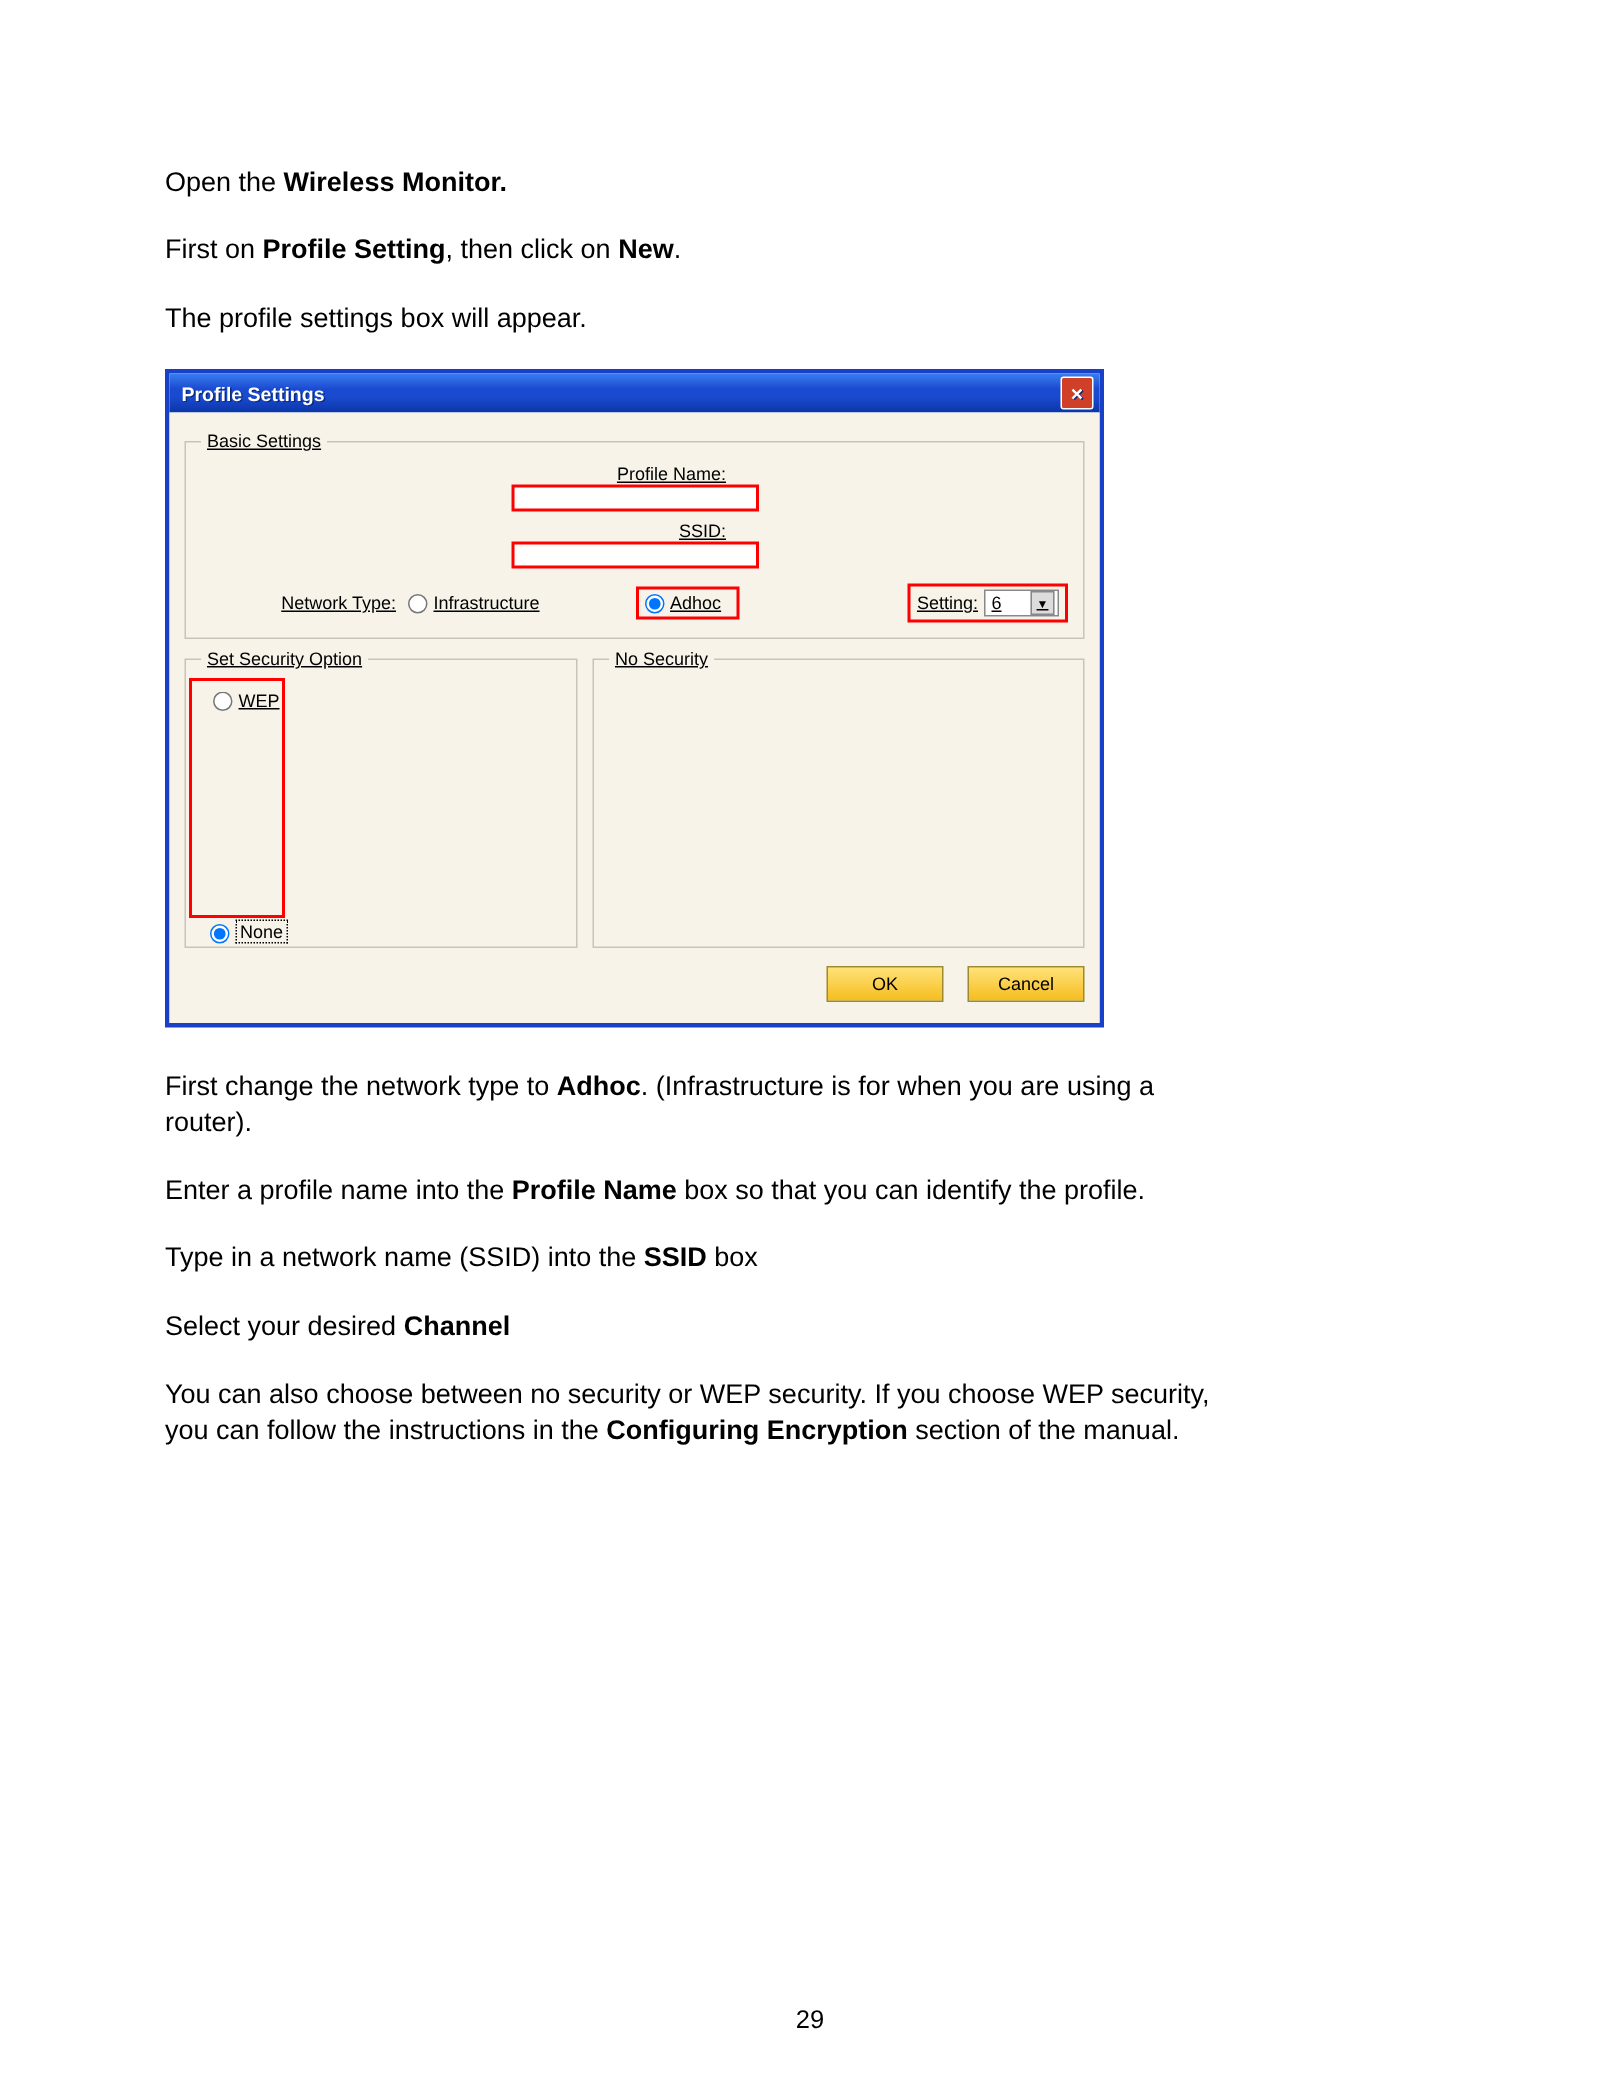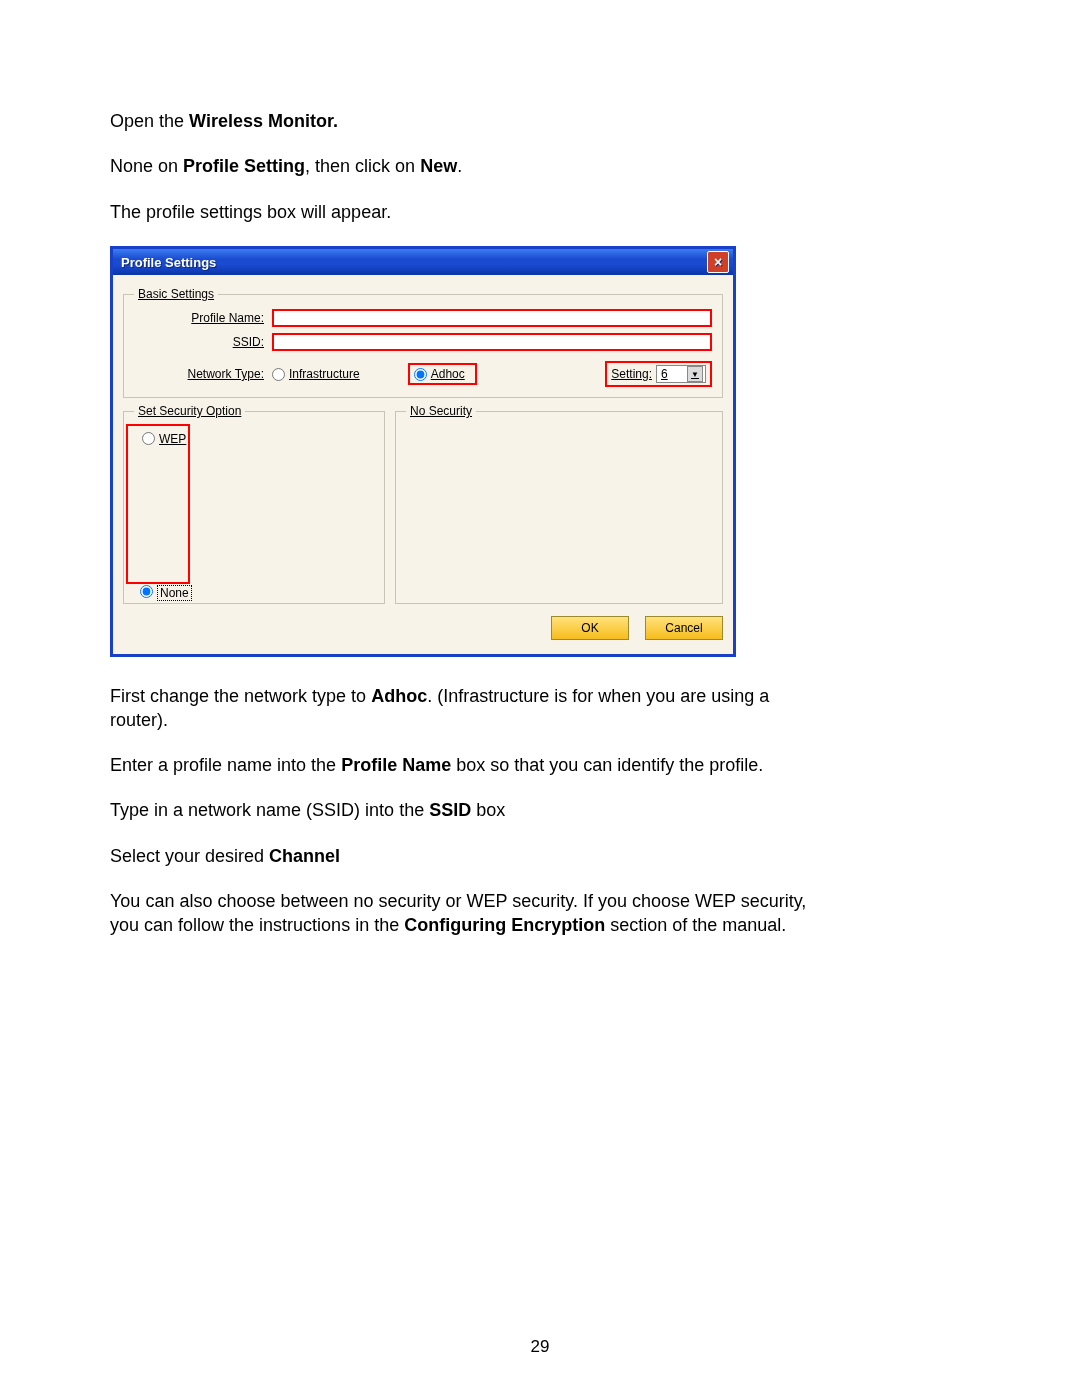--- a/index.html
+++ b/index.html
@@ -73,20 +73,21 @@
   legend {
     font-size: 12px;
     padding: 0 4px;
     color: #000;
     background: #f7f3e9;
   }
   .row {
     display: flex;
     align-items: center;
     margin-bottom: 6px;
+    flex-direction: column;
   }
   .lbl {
     width: 130px;
     text-align: right;
     padding-right: 8px;
     font-size: 12px;
   }
   .txt {
     flex: 1;
     height: 18px;
@@ -95,21 +96,21 @@
     font-size: 12px;
     padding: 0 3px;
     box-sizing: border-box;
   }
   .hl-red {
     border: 2px solid #ff0000 !important;
   }
   .radio {
     margin: 0 4px 0 0;
   }
-  .radio-label { font-size: 12px; margin-right: 8px; }
+  .radio-label { font-size: 12px; margin-right: 24px; }
   .ntrow {
     display: flex;
     align-items: center;
     margin-top: 10px;
   }
   .ntrow .lbl { width: 130px; }
   .adhoc-box {
     border: 2px solid #ff0000;
     padding: 2px 10px 2px 4px;
     display: inline-flex;
@@ -166,21 +167,21 @@
   .sec-redbox {
     position: absolute;
     top: 6px;
     left: 2px;
     width: 60px;
     height: 156px;
     border: 2px solid #ff0000;
   }
   .sec-item {
     display: flex;
-    align-items: flex-start;
+    align-items: flex-end;
     font-size: 12px;
     margin: 6px 0 0 8px;
   }
   .sec-item.bottom {
     position: absolute;
     bottom: 2px;
     left: 8px;
   }
   .none-dotted {
     border: 1px dotted #000;
@@ -216,21 +217,21 @@
 </head>
 <body>
 
 <div class="page">
 
   <p class="para">
     <span>Open the </span><b>Wireless Monitor.</b>
   </p>
 
   <p class="para">
-    <span>None on </span><b>Profile Setting</b><span>, then click on </span><b>New</b><span>.</span>
+    <span>First on </span><b>Profile Setting</b><span>, then click on </span><b>New</b><span>.</span>
   </p>
 
   <p class="para">The profile settings box will appear.</p>
 
   <div class="dialog">
     <div class="titlebar">
       <span>Profile Settings</span>
       <div class="closebtn">
         <span>×</span>
       </div>

